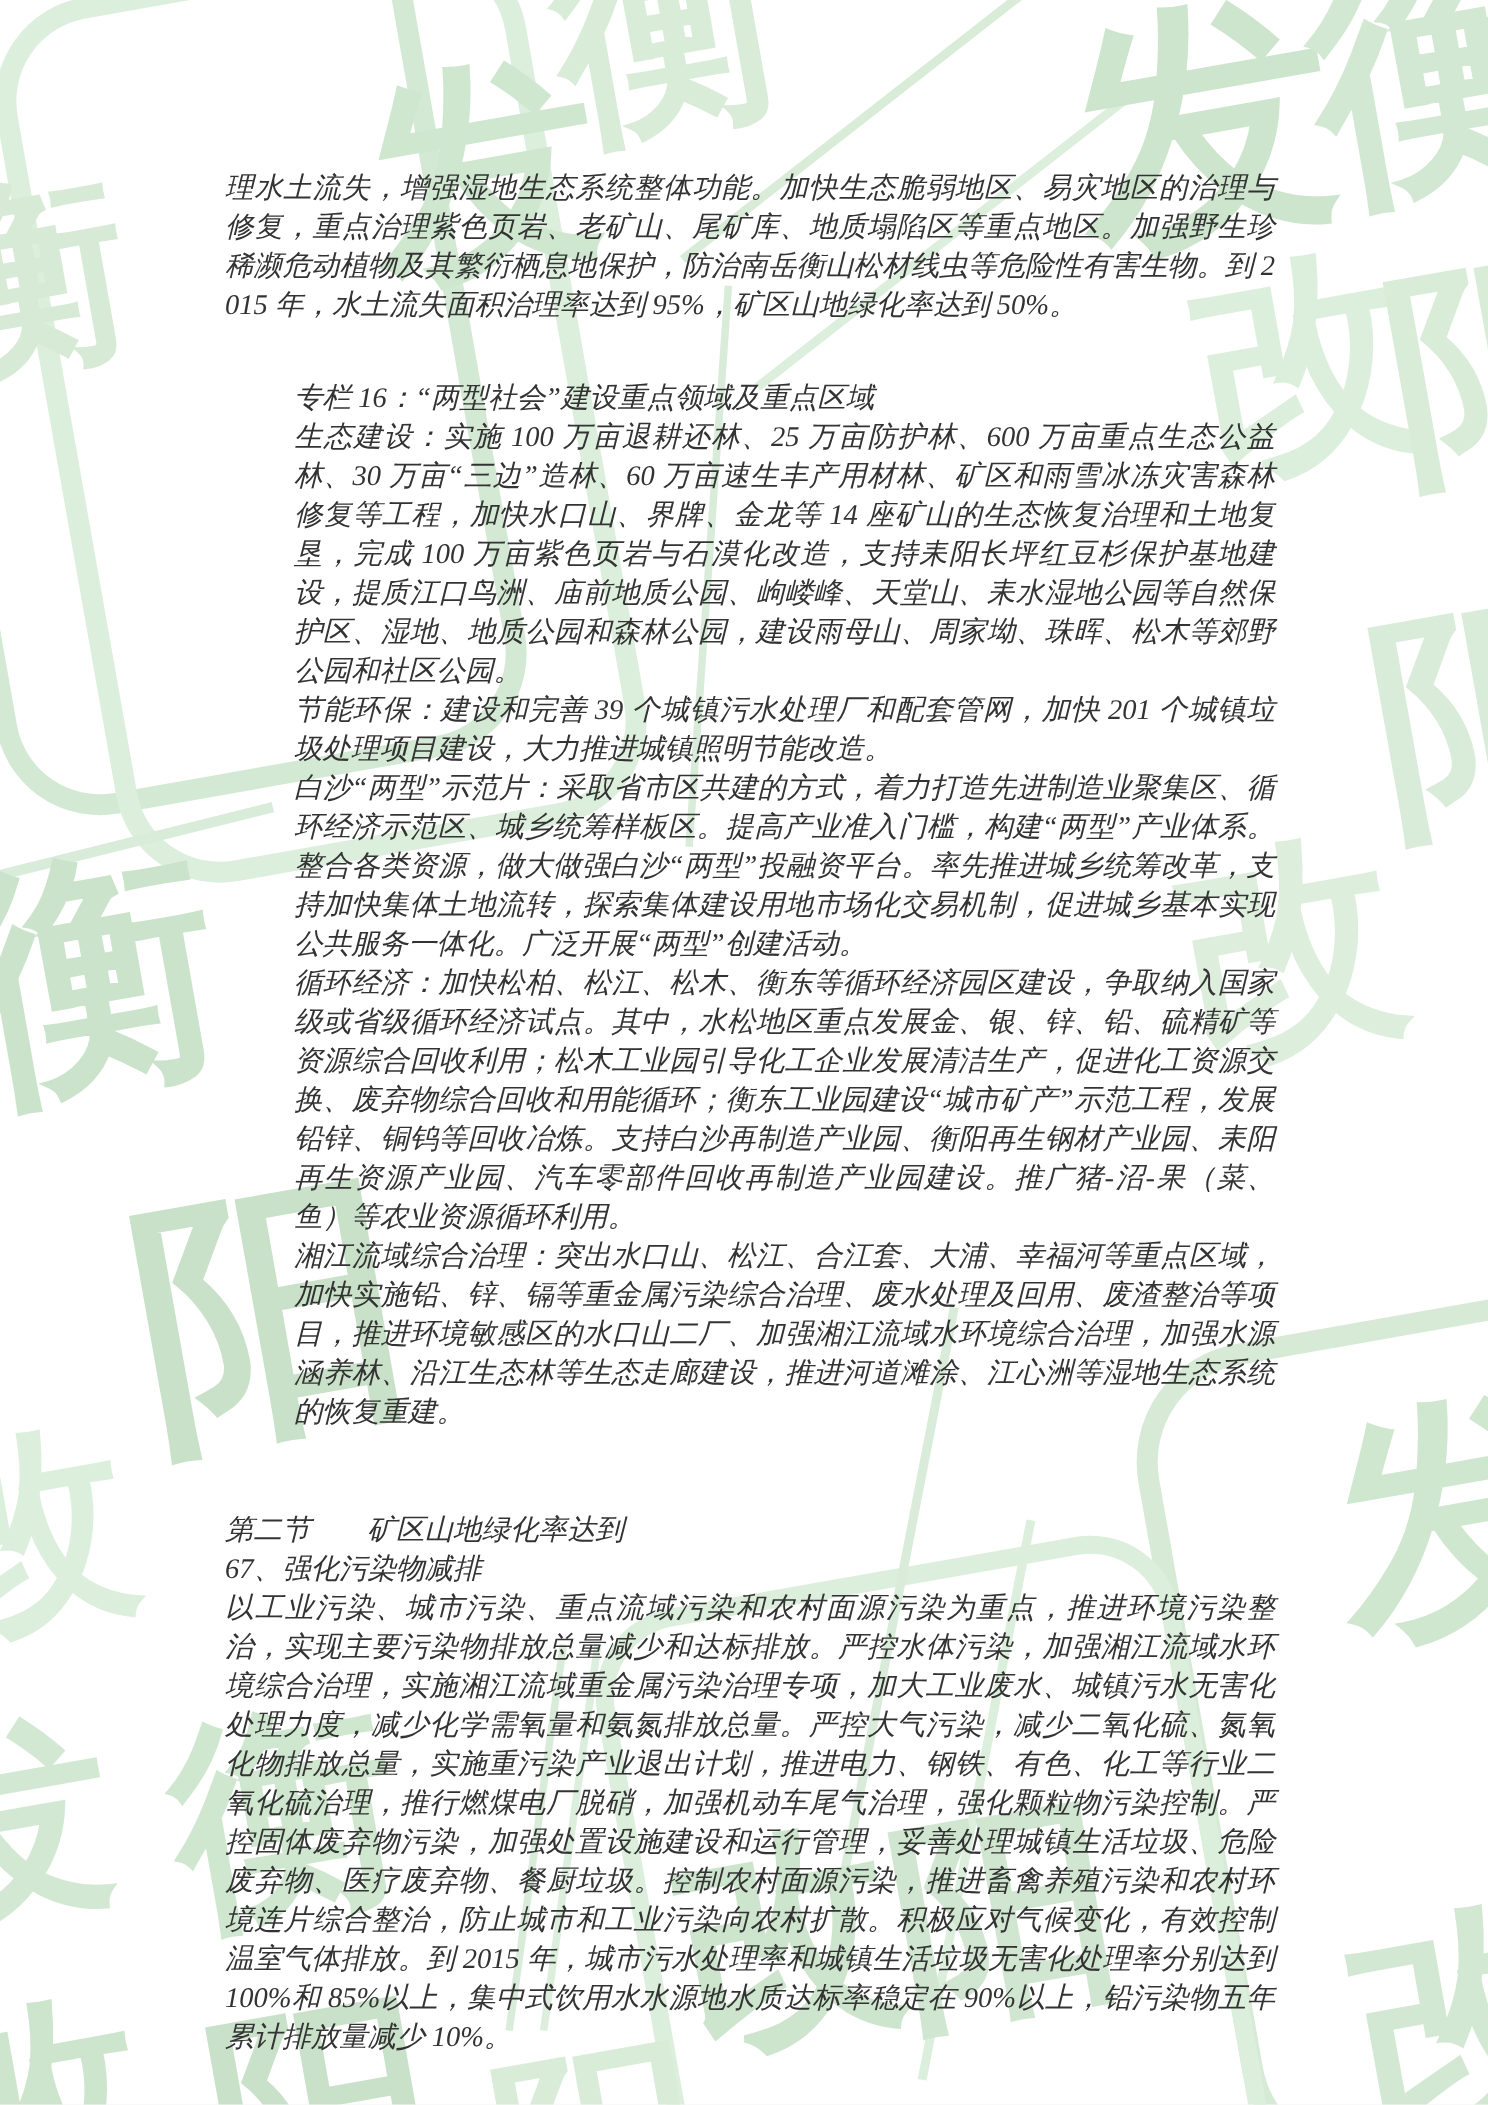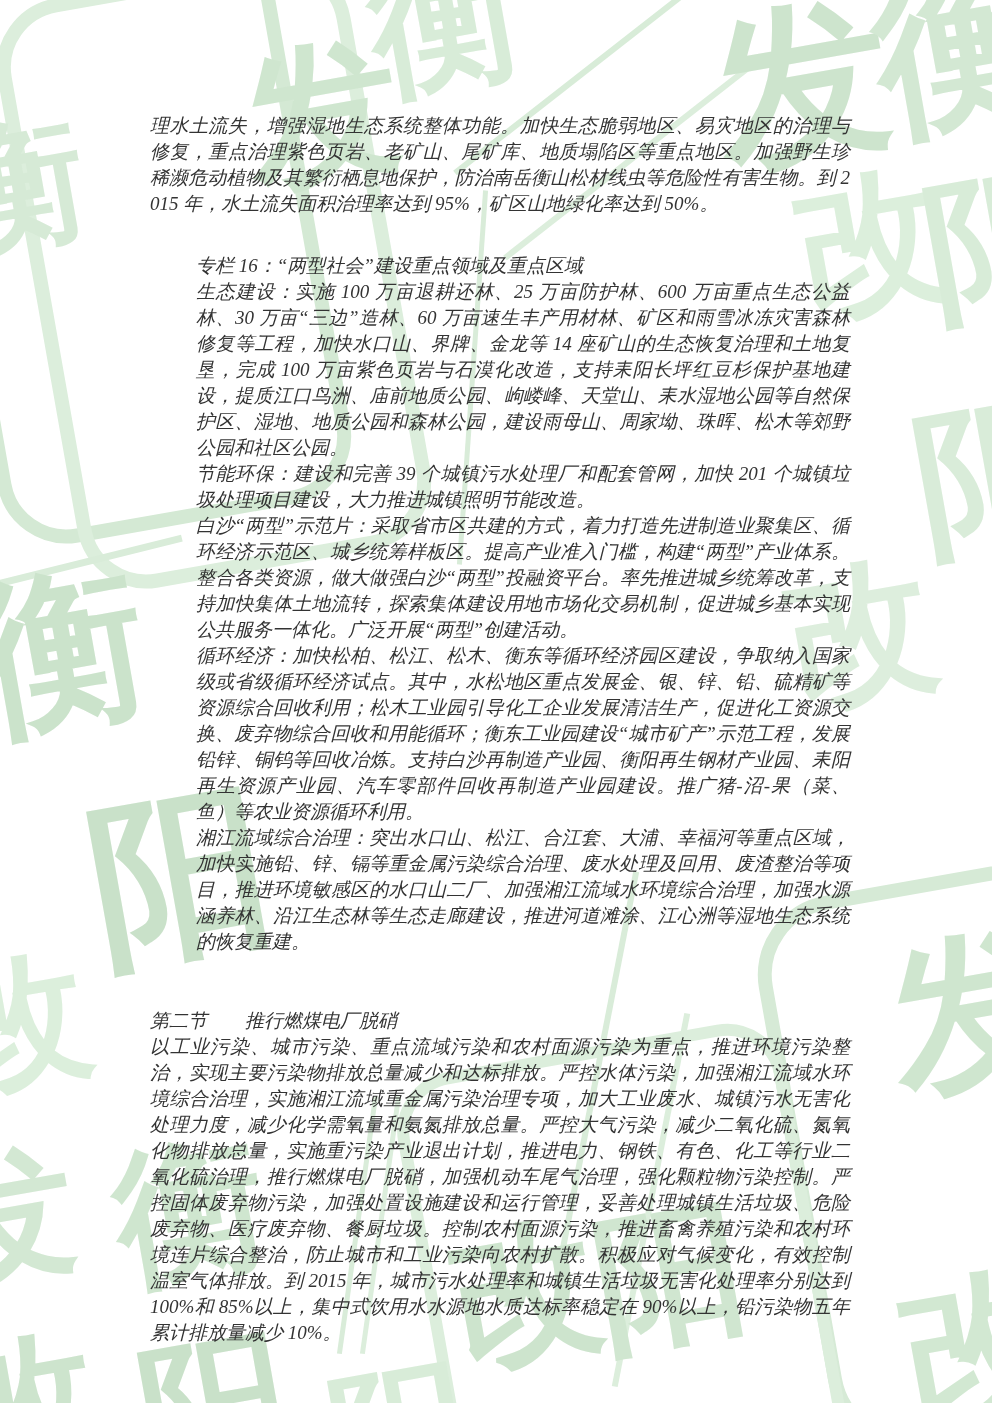--- a/index.html
+++ b/index.html
@@ -111,18 +111,19 @@
     <div class="box-block">
       <p>专栏 16：“两型社会”建设重点领域及重点区域</p>
       <p>生态建设：实施 100 万亩退耕还林、25 万亩防护林、600 万亩重点生态公益林、30 万亩“三边”造林、60 万亩速生丰产用材林、矿区和雨雪冰冻灾害森林修复等工程，加快水口山、界牌、金龙等 14 座矿山的生态恢复治理和土地复垦，完成 100 万亩紫色页岩与石漠化改造，支持耒阳长坪红豆杉保护基地建设，提质江口鸟洲、庙前地质公园、岣嵝峰、天堂山、耒水湿地公园等自然保护区、湿地、地质公园和森林公园，建设雨母山、周家坳、珠晖、松木等郊野公园和社区公园。</p>
       <p>节能环保：建设和完善 39 个城镇污水处理厂和配套管网，加快 201 个城镇垃圾处理项目建设，大力推进城镇照明节能改造。</p>
       <p>白沙“两型”示范片：采取省市区共建的方式，着力打造先进制造业聚集区、循环经济示范区、城乡统筹样板区。提高产业准入门槛，构建“两型”产业体系。整合各类资源，做大做强白沙“两型”投融资平台。率先推进城乡统筹改革，支持加快集体土地流转，探索集体建设用地市场化交易机制，促进城乡基本实现公共服务一体化。广泛开展“两型”创建活动。</p>
       <p>循环经济：加快松柏、松江、松木、衡东等循环经济园区建设，争取纳入国家级或省级循环经济试点。其中，水松地区重点发展金、银、锌、铅、硫精矿等资源综合回收利用；松木工业园引导化工企业发展清洁生产，促进化工资源交换、废弃物综合回收和用能循环；衡东工业园建设“城市矿产”示范工程，发展铅锌、铜钨等回收冶炼。支持白沙再制造产业园、衡阳再生钢材产业园、耒阳再生资源产业园、汽车零部件回收再制造产业园建设。推广猪-沼-果（菜、鱼）等农业资源循环利用。</p>
       <p>湘江流域综合治理：突出水口山、松江、合江套、大浦、幸福河等重点区域，加快实施铅、锌、镉等重金属污染综合治理、废水处理及回用、废渣整治等项目，推进环境敏感区的水口山二厂、加强湘江流域水环境综合治理，加强水源涵养林、沿江生态林等生态走廊建设，推进河道滩涂、江心洲等湿地生态系统的恢复重建。</p>
     </div>
 
     <div class="section-block">
-      <p>第二节　　推行燃煤电厂脱硝</p>
+      <p>第二节　　矿区山地绿化率达到</p>
+      <p>67、强化污染物减排</p>
       <p>以工业污染、城市污染、重点流域污染和农村面源污染为重点，推进环境污染整治，实现主要污染物排放总量减少和达标排放。严控水体污染，加强湘江流域水环境综合治理，实施湘江流域重金属污染治理专项，加大工业废水、城镇污水无害化处理力度，减少化学需氧量和氨氮排放总量。严控大气污染，减少二氧化硫、氮氧化物排放总量，实施重污染产业退出计划，推进电力、钢铁、有色、化工等行业二氧化硫治理，推行燃煤电厂脱硝，加强机动车尾气治理，强化颗粒物污染控制。严控固体废弃物污染，加强处置设施建设和运行管理，妥善处理城镇生活垃圾、危险废弃物、医疗废弃物、餐厨垃圾。控制农村面源污染，推进畜禽养殖污染和农村环境连片综合整治，防止城市和工业污染向农村扩散。积极应对气候变化，有效控制温室气体排放。到 2015 年，城市污水处理率和城镇生活垃圾无害化处理率分别达到 100%和 85%以上，集中式饮用水水源地水质达标率稳定在 90%以上，铅污染物五年累计排放量减少 10%。</p>
     </div>
 
   </div>
 </div>
 
 </body></html>

